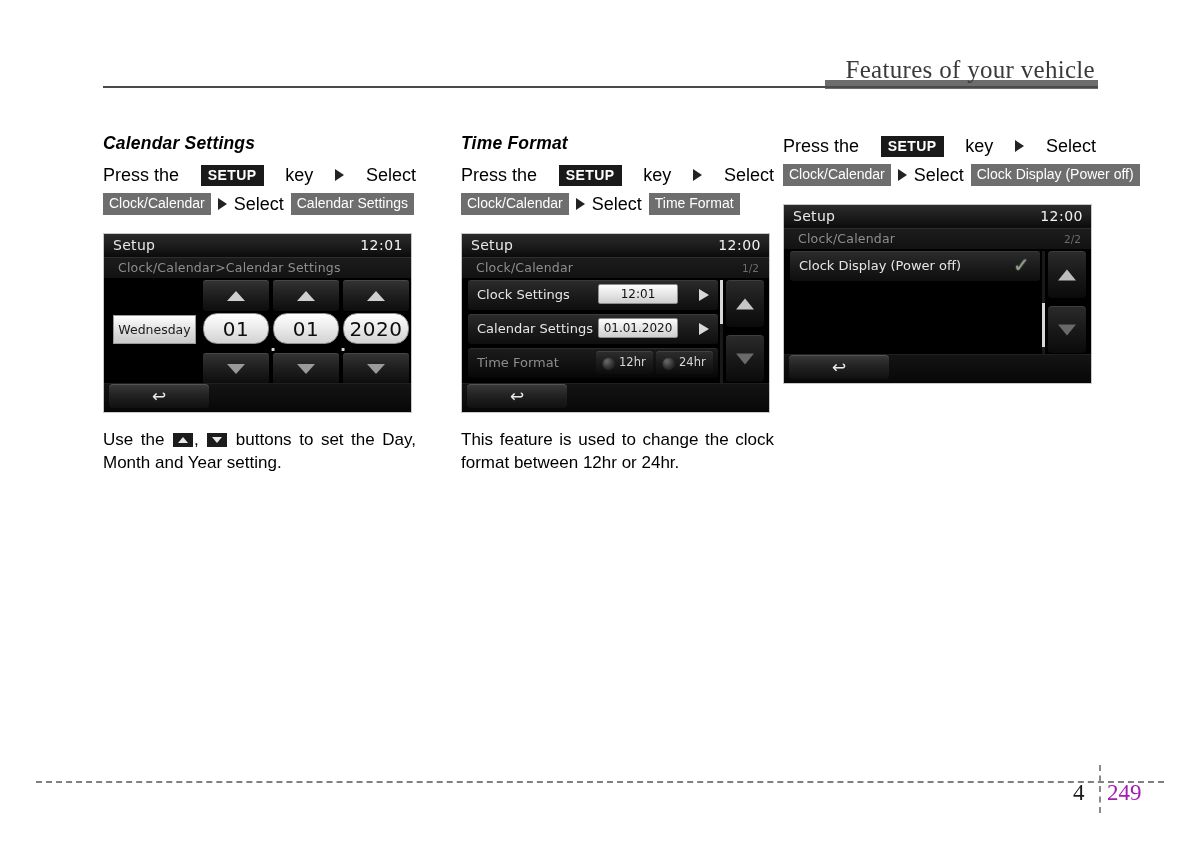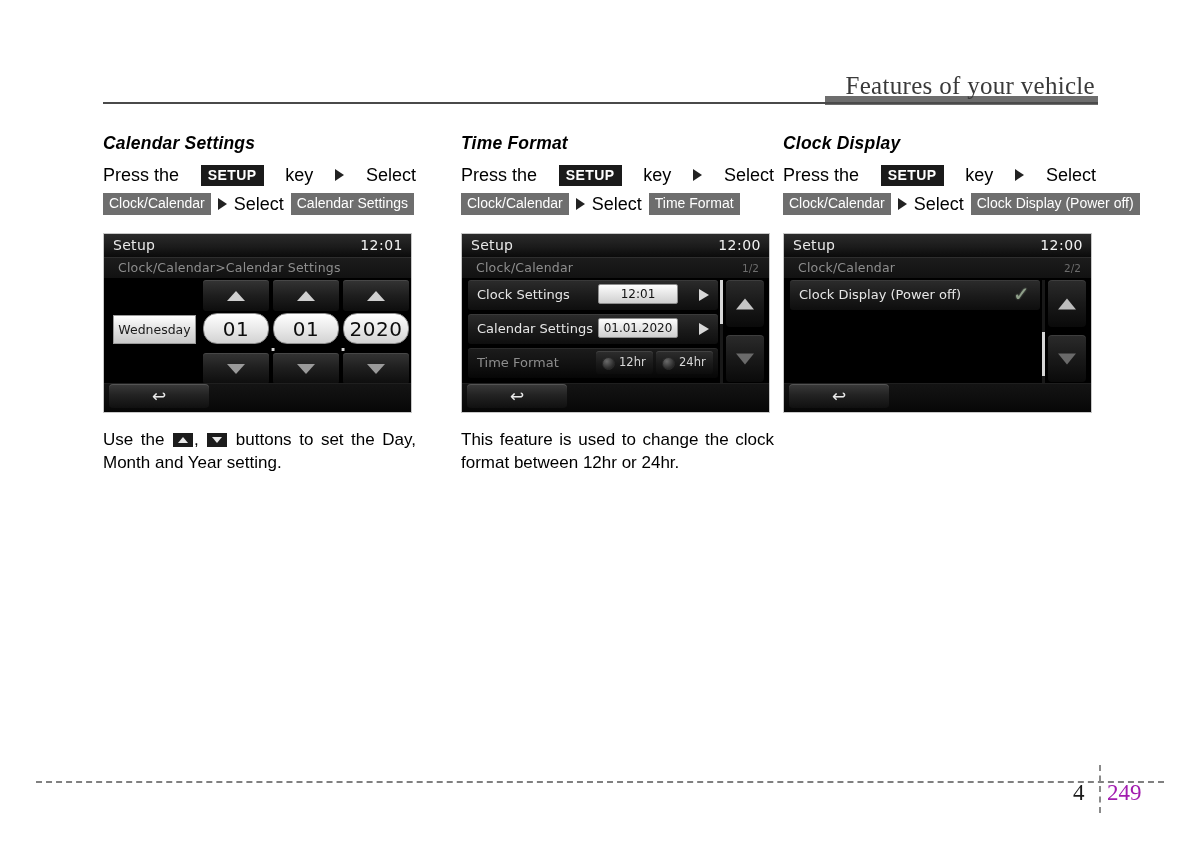--- a/index.html
+++ b/index.html
@@ -12,21 +12,21 @@
     height: 861px;
     position: relative;
     font-family: "Liberation Sans", sans-serif;
     color: #000;
     overflow: hidden;
   }
 
   
   #page-header {
     position: absolute;
-    left: 0; top: 16px;
+    left: 0; top: 0;
     width: 1200px;
     height: 100px;
   }
   #header-title {
     position: absolute;
     right: 105px;
     top: 56px;
     font-family: "Liberation Serif", serif;
     font-size: 25px;
     color: #3a3a3a;
@@ -673,21 +673,20 @@
         <div class="back-btn">
           <span class="back-icon">↩</span>
         </div>
       </div>
     </div>
 
     <div class="caption">This  feature  is  used  to  change  the clock format between 12hr or 24hr.</div>
   </div>
 
   <div class="column" id="col-2">
-    <div class="section-title">Clock Display</div>
 
     <div class="instruction">
       <div class="ins-line ins-line-1">
         <span>Press  the</span>
         <span class="chip-dark">SETUP</span>
         <span>key</span>
         <span class="arrow-tri"></span>
         <span>Select</span>
       </div>
       <div class="ins-line ins-line-2">

